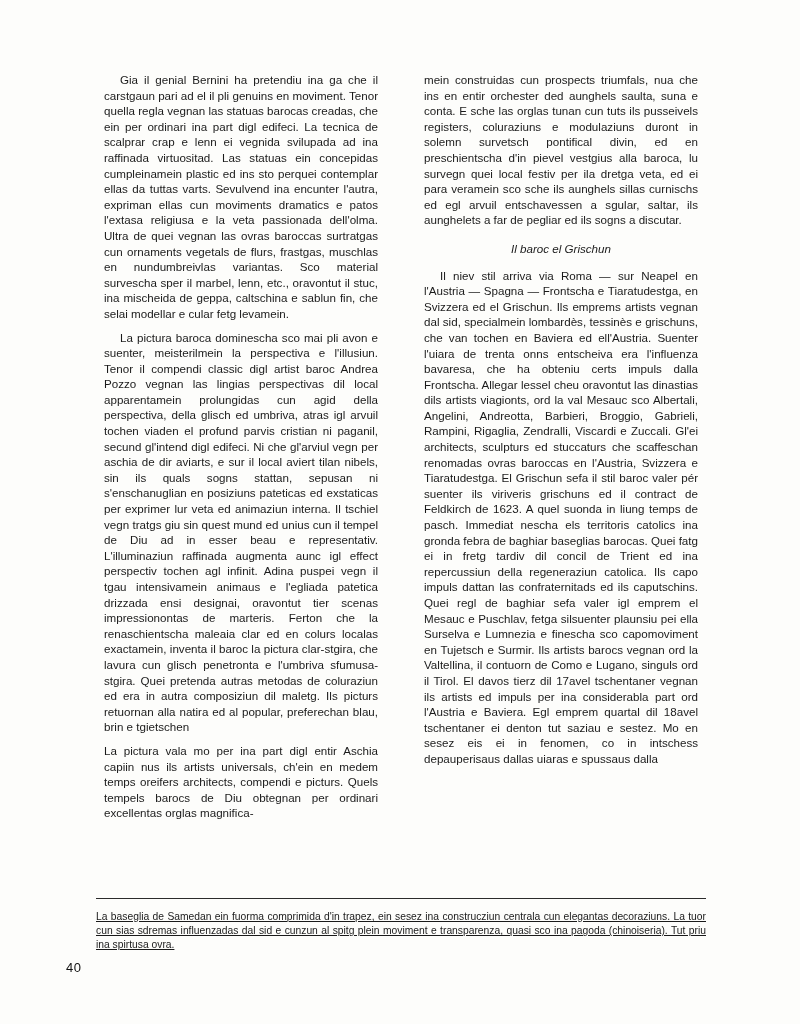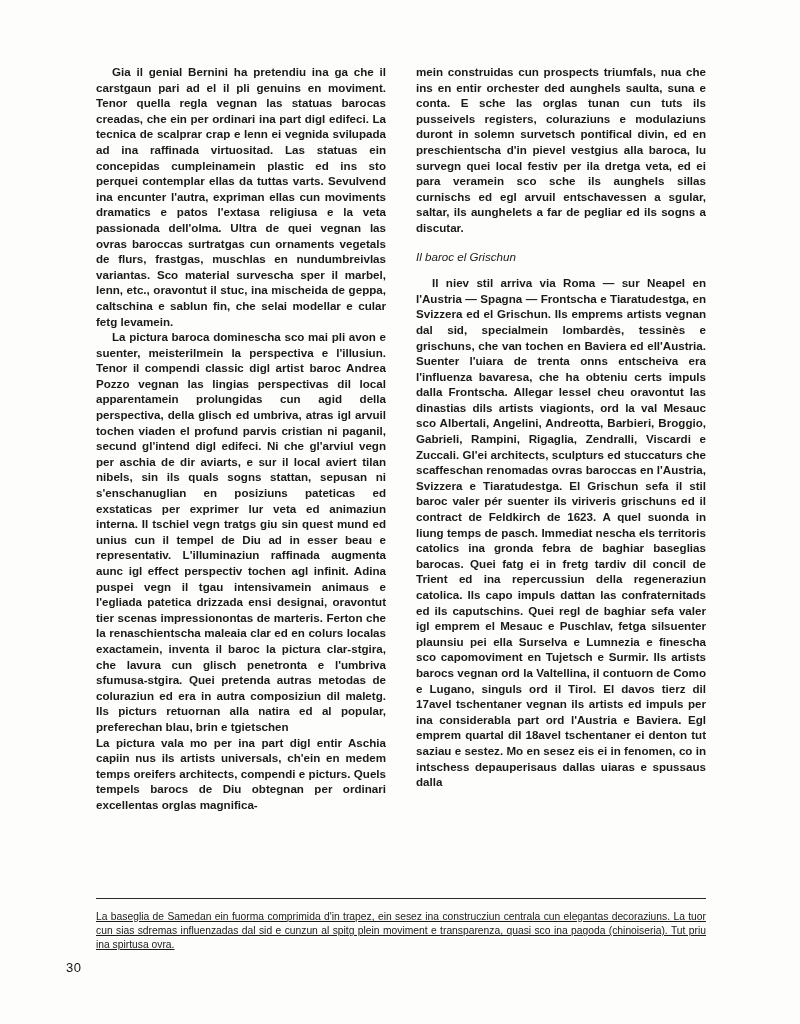--- a/index.html
+++ b/index.html
@@ -29,38 +29,38 @@
   }
   .columns {
     display: flex;
     gap: 30px;
     align-items: flex-start;
   }
   .col {
     width: 290px;
   }
   p.para {
-    margin: 0;
+    margin: 8px;
     font-size: 11.6px;
     line-height: 15.6px;
     text-align: justify;
     text-justify: inter-word;
     hyphens: manual;
-    font-weight: bold;
   }
   p.para.indent {
     text-indent: 16px;
   }
   p.para + p.para {
     margin-top: 0;
   }
   .section-heading {
     font-size: 11.6px;
     line-height: 15.6px;
     font-style: italic;
+    text-align: center;
     margin: 13px 0 11px 0;
   }
   .rule {
     position: absolute;
     left: 96px;
     top: 898px;
     width: 610px;
     height: 1px;
     background: #2b2b2b;
   }
@@ -103,15 +103,15 @@
         <p class="para indent">Il niev stil arriva via Roma — sur Neapel en l'Austria — Spagna — Frontscha e Tiaratudestga, en Svizzera ed el Grischun. Ils emprems artists vegnan dal sid, specialmein lombardès, tessinès e grischuns, che van tochen en Baviera ed ell'Austria. Suenter l'uiara de trenta onns entscheiva era l'influenza bavaresa, che ha obteniu certs impuls dalla Frontscha. Allegar lessel cheu oravontut las dinastias dils artists viagionts, ord la val Mesauc sco Albertali, Angelini, Andreotta, Barbieri, Broggio, Gabrieli, Rampini, Rigaglia, Zendralli, Viscardi e Zuccali. Gl'ei architects, sculpturs ed stuccaturs che scaffeschan renomadas ovras baroccas en l'Austria, Svizzera e Tiaratudestga. El Grischun sefa il stil baroc valer pér suenter ils viriveris grischuns ed il contract de Feldkirch de 1623. A quel suonda in liung temps de pasch. Immediat nescha els territoris catolics ina gronda febra de baghiar baseglias barocas. Quei fatg ei in fretg tardiv dil concil de Trient ed ina repercussiun della regeneraziun catolica. Ils capo impuls dattan las confraternitads ed ils caputschins. Quei regl de baghiar sefa valer igl emprem el Mesauc e Puschlav, fetga silsuenter plaunsiu pei ella Surselva e Lumnezia e finescha sco capomoviment en Tujetsch e Surmir. Ils artists barocs vegnan ord la Valtellina, il contuorn de Como e Lugano, singuls ord il Tirol. El davos tierz dil 17avel tschentaner vegnan ils artists ed impuls per ina considerabla part ord l'Austria e Baviera. Egl emprem quartal dil 18avel tschentaner ei denton tut saziau e sestez. Mo en sesez eis ei in fenomen, co in intschess depauperisaus dallas uiaras e spussaus dalla</p>
       </div>
 
     </div>
   </div>
 
   <div class="rule"></div>
 
   <div class="caption">La baseglia de Samedan ein fuorma comprimida d'in trapez, ein sesez ina construcziun centrala cun elegantas decoraziuns. La tuor cun sias sdremas influenzadas dal sid e cunzun al spitg plein moviment e transparenza, quasi sco ina pagoda (chinoiseria). Tut priu ina spirtusa ovra.</div>
 
-  <div class="folio">30</div>
+  <div class="folio">40</div>
 
 </div>
 
 </body></html>

